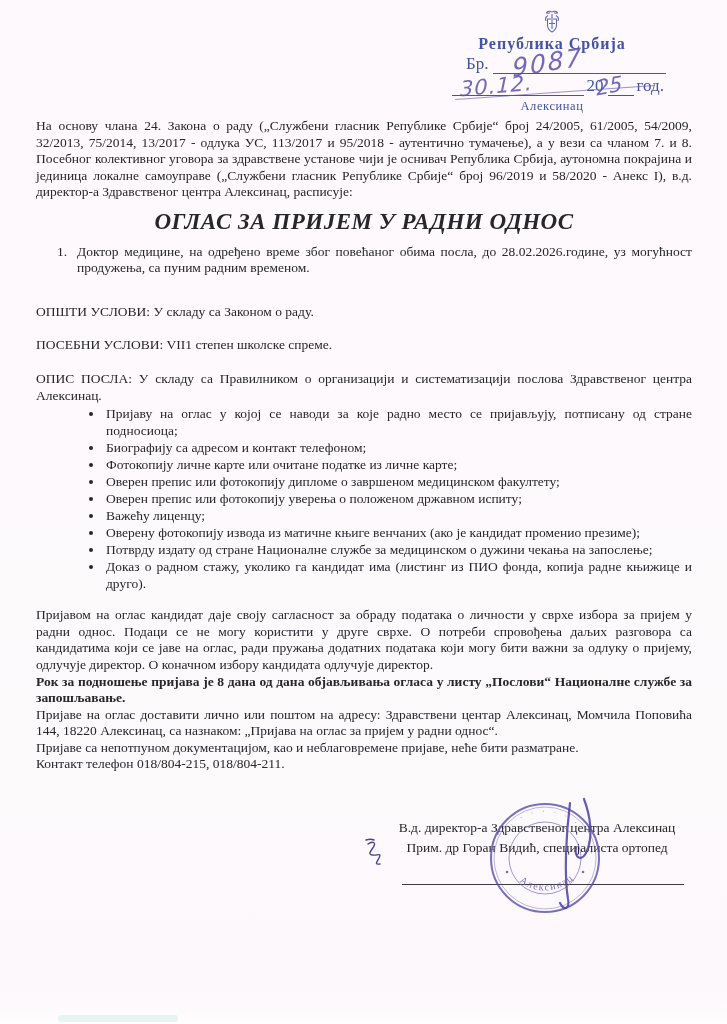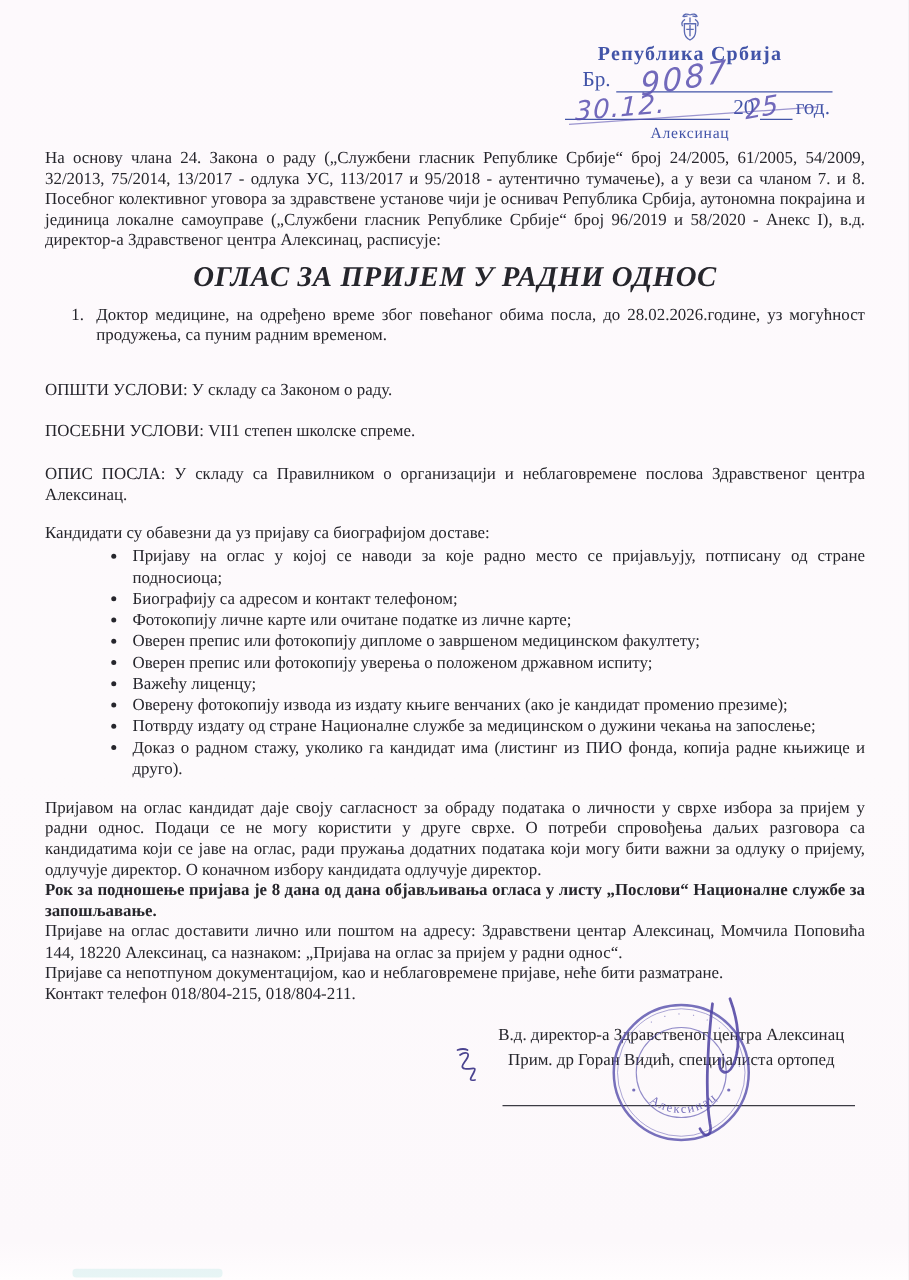--- a/index.html
+++ b/index.html
@@ -93,31 +93,30 @@
 
     <p class="title">ОГЛАС ЗА ПРИЈЕМ У РАДНИ ОДНОС</p>
 
     <div class="position-item">
       <span class="position-marker">1.</span>
       <span>Доктор медицине, на одређено време због повећаног обима посла, до 28.02.2026.године, уз могућност продужења, са пуним радним временом.</span>
     </div>
 
     <p class="sec sec-first">ОПШТИ УСЛОВИ: У складу са Законом о раду.</p>
     <p class="sec">ПОСЕБНИ УСЛОВИ:  VII1 степен школске спреме.</p>
-    <p class="sec">ОПИС ПОСЛА: У складу са Правилником о организацији и неблаговремене послова Здравственог центра Алексинац.</p>
+    <p class="sec">ОПИС ПОСЛА: У складу са Правилником о организацији и систематизацији послова Здравственог центра Алексинац.</p>
 
-    <p class="cand-intro">Кандидати су обавезни да уз пријаву са биографијом доставе:</p>
     <ul class="reqs">
       <li>Пријаву на оглас у којој се наводи за које радно место се пријављују, потписану од стране подносиоца;</li>
       <li>Биографију са адресом и контакт телефоном;</li>
       <li>Фотокопију личне карте или очитане податке из личне карте;</li>
       <li>Оверен препис или фотокопију дипломе о завршеном медицинском факултету;</li>
       <li>Оверен препис или фотокопију уверења о положеном државном испиту;</li>
       <li>Важећу лиценцу;</li>
-      <li>Оверену фотокопију извода из издату књиге венчаних (ако је кандидат променио презиме);</li>
+      <li>Оверену фотокопију извода из матичне књиге венчаних (ако је кандидат променио презиме);</li>
       <li>Потврду издату од стране Националне службе за медицинском о дужини чекања на запослење;</li>
       <li>Доказ о радном стажу, уколико га кандидат има (листинг из ПИО фонда, копија радне књижице и друго).</li>
     </ul>
 
     <p class="consent">Пријавом на оглас кандидат даје своју сагласност за обраду података о личности у сврхе избора за пријем у радни однос. Подаци се не могу користити у друге сврхе. О потреби спровођења даљих разговора са кандидатима који се јаве на оглас, ради пружања додатних података који могу бити важни за одлуку о пријему, одлучује директор. О коначном избору кандидата одлучује директор.</p>
     <p class="bold-par">Рок за подношење пријава је 8 дана од дана објављивања огласа у листу „Послови“  Националне службе за запошљавање.</p>
     <p>Пријаве на оглас доставити лично или поштом на адресу: Здравствени центар Алексинац, Момчила Поповића 144, 18220 Алексинац, са назнаком: „Пријава на оглас за пријем у радни однос“.</p>
     <p>Пријаве са непотпуном документацијом, као и неблаговремене пријаве, неће бити разматране.</p>
     <p>Контакт телефон 018/804-215, 018/804-211.</p>
   </div>

